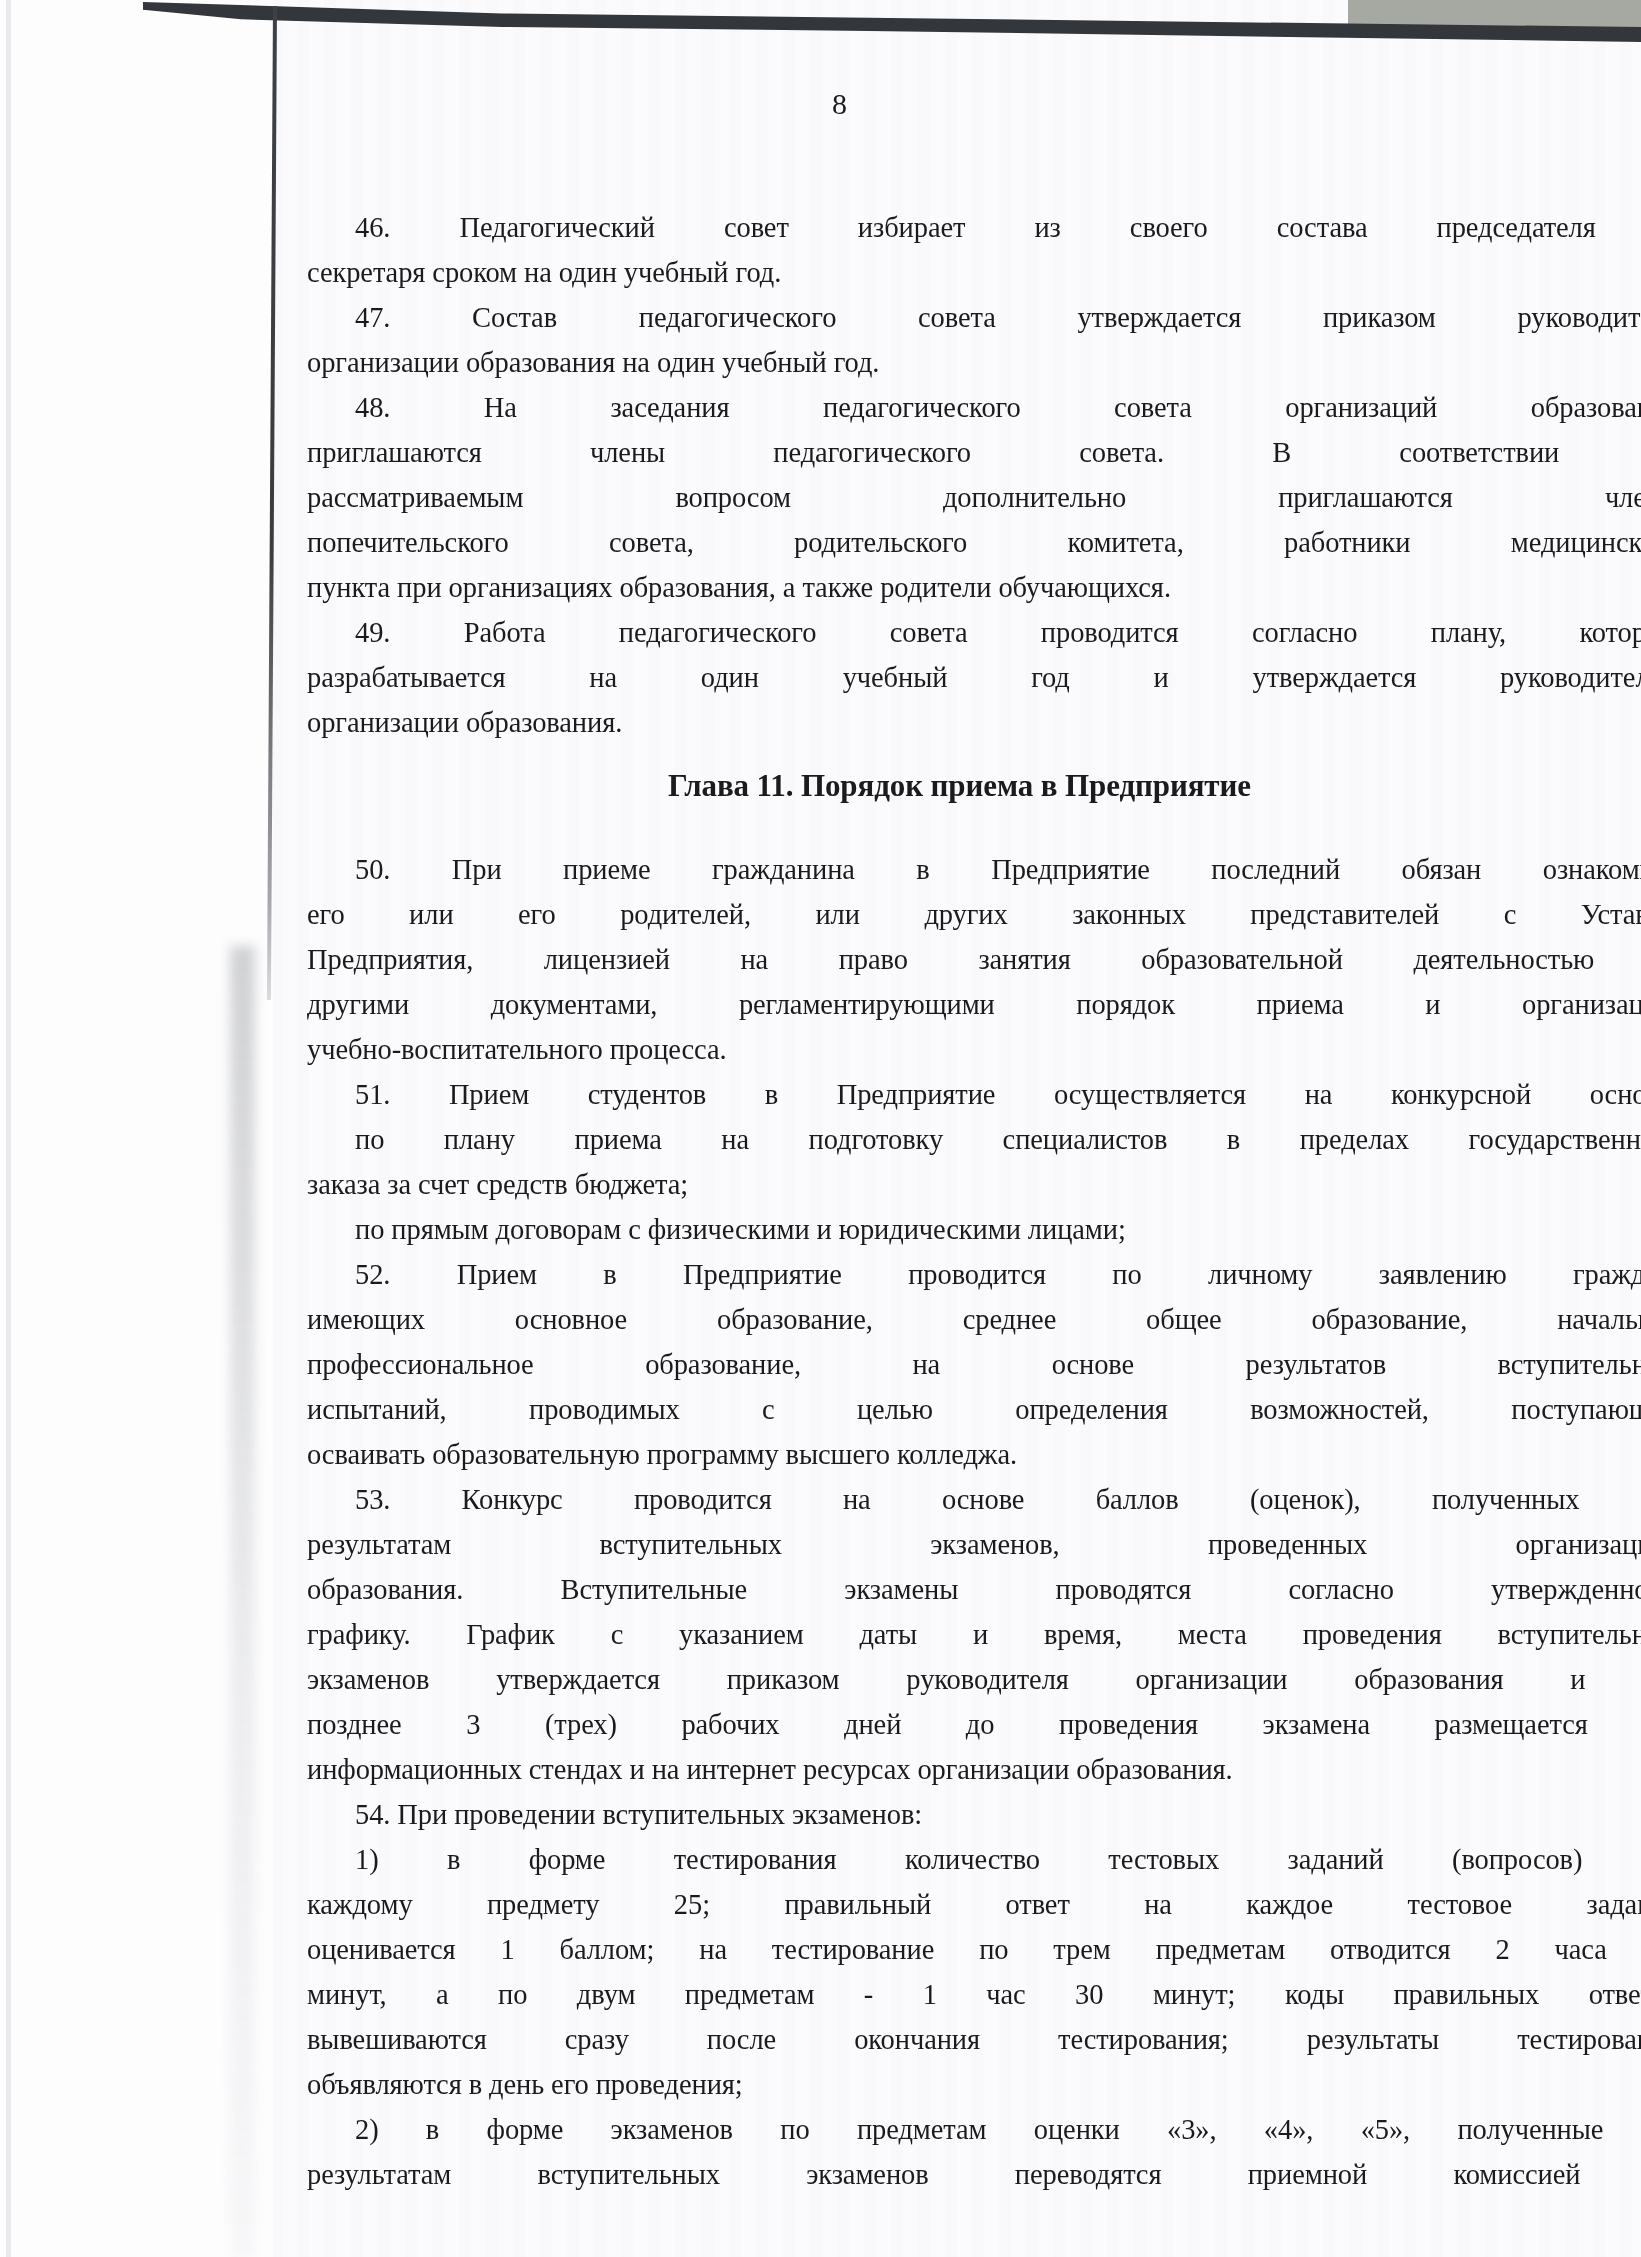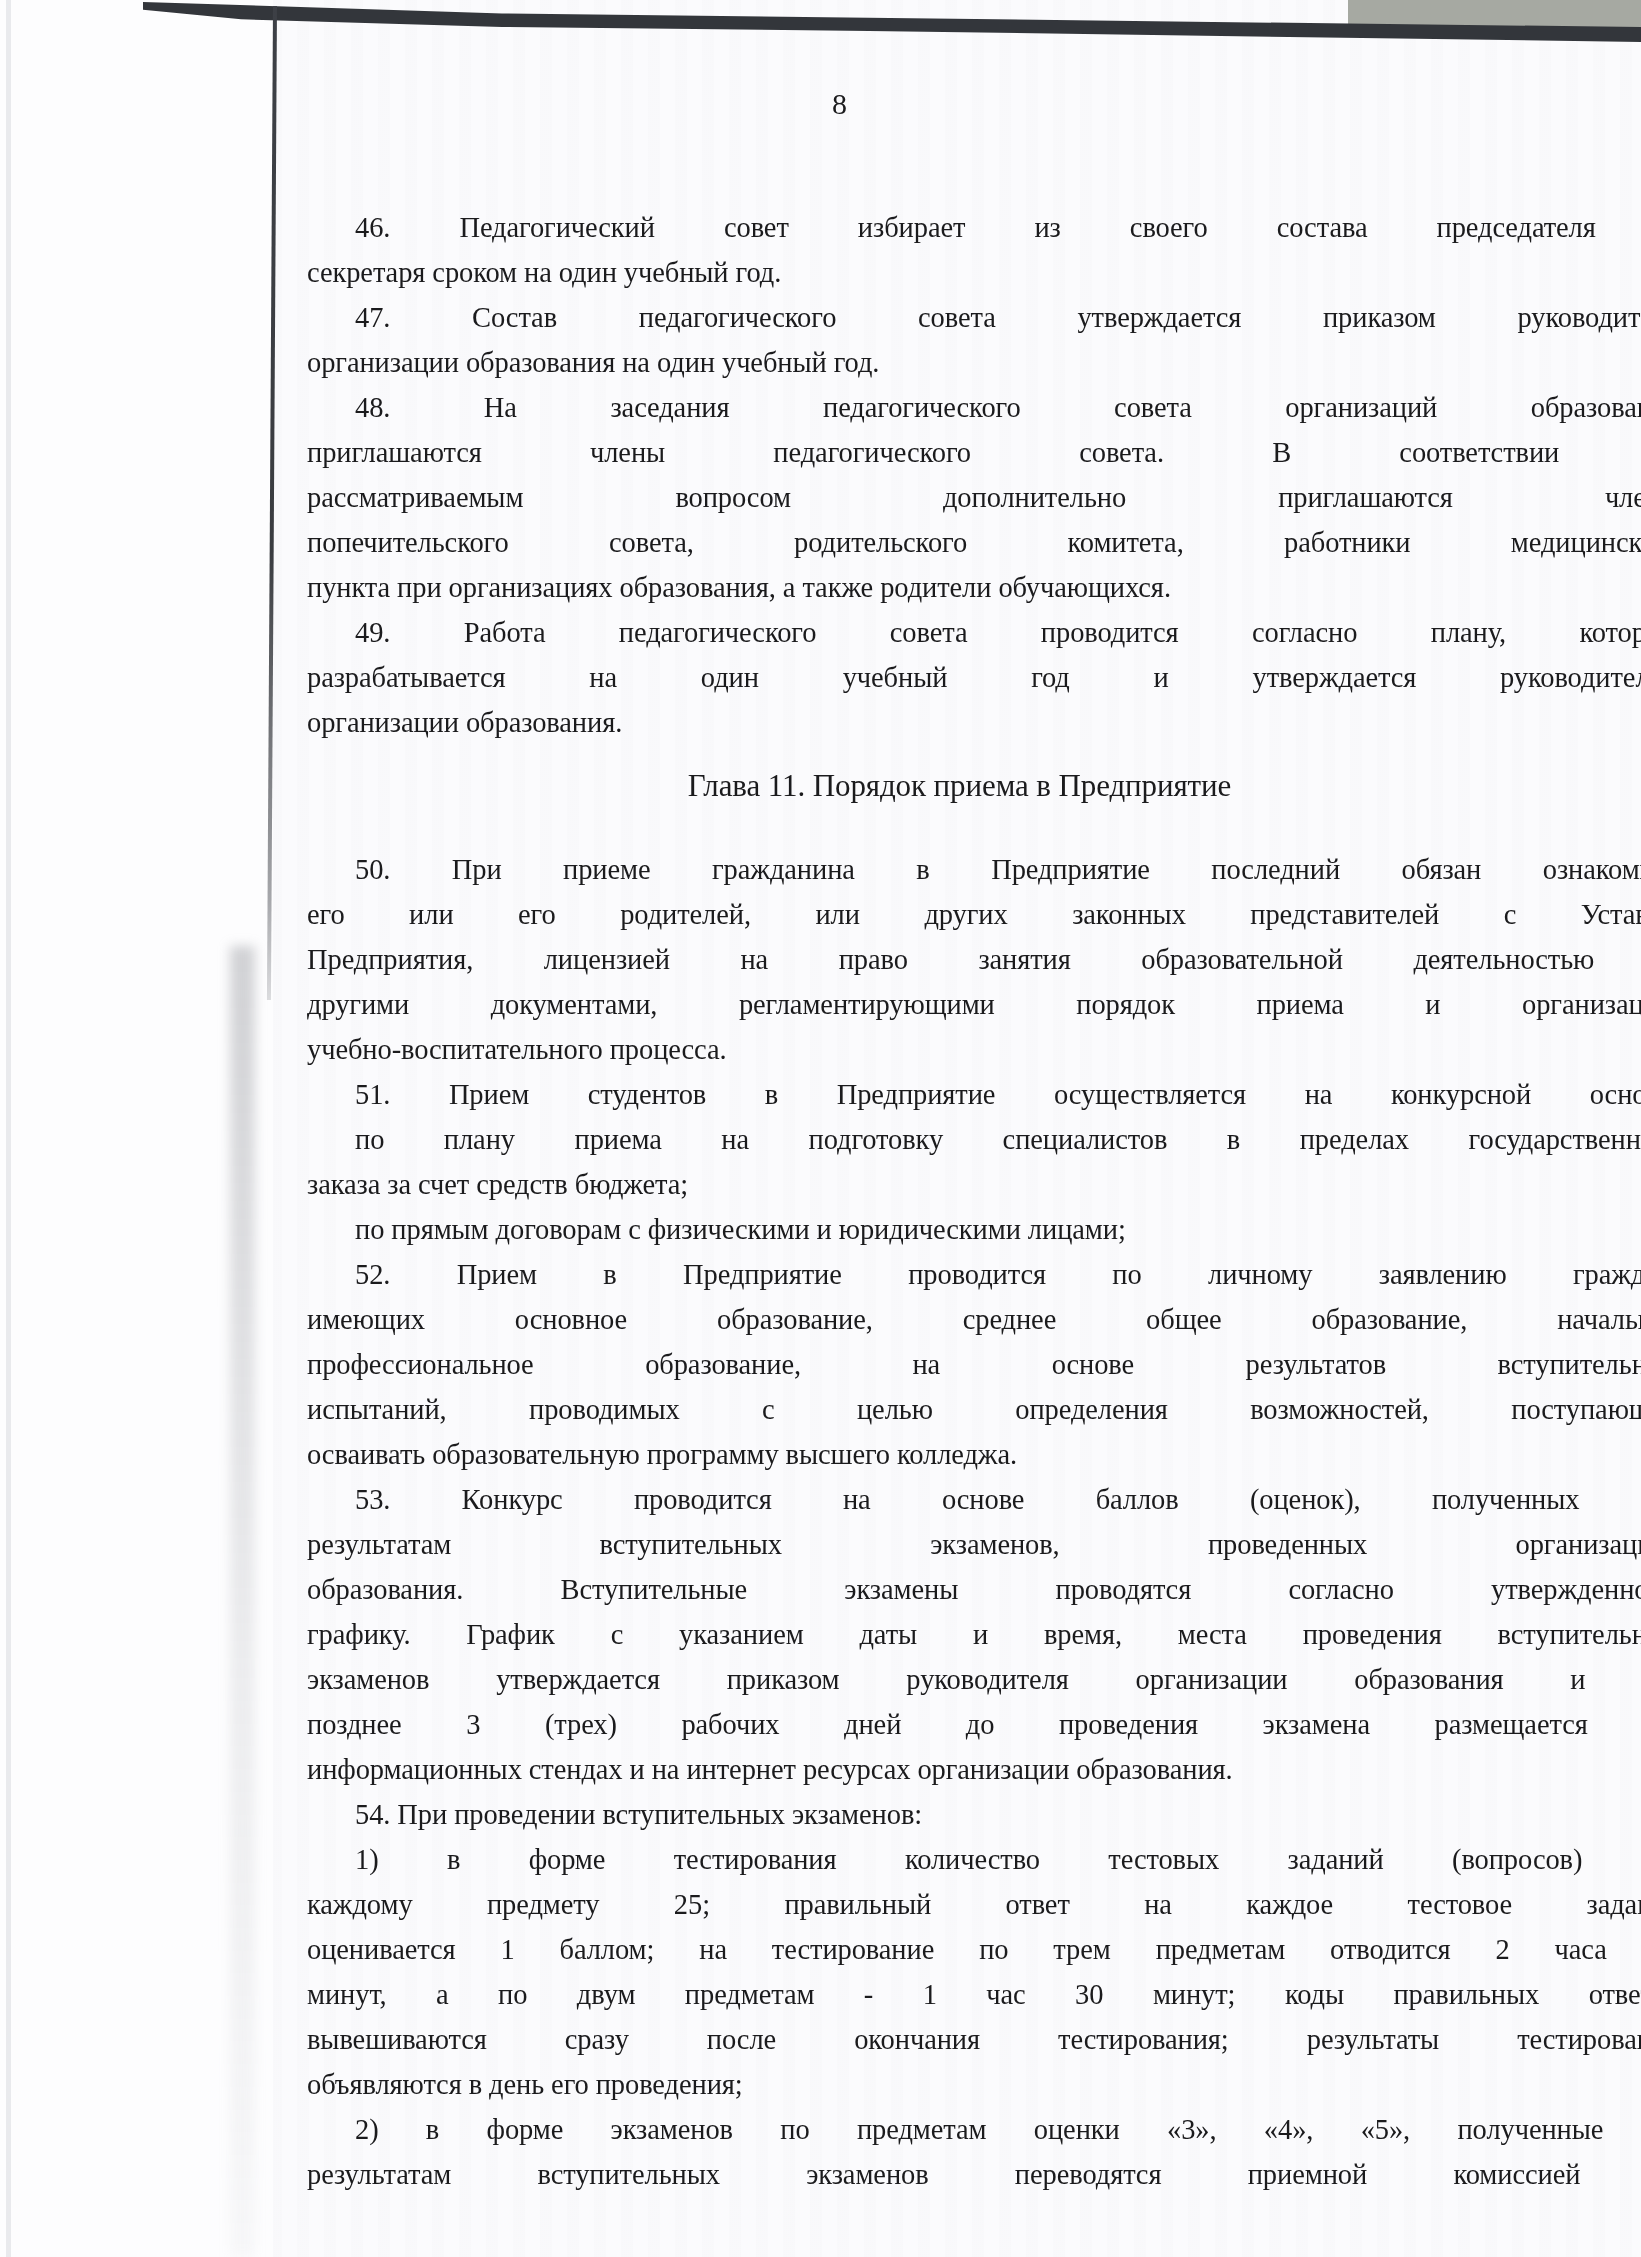--- a/index.html
+++ b/index.html
@@ -42,21 +42,21 @@
   .text-col{
     position:absolute;left:307px;top:205px;width:1373px;
     font-size:28.5px;line-height:45px;color:#1b1b1d;
     letter-spacing:-0.1px;
   }
   .ln{min-height:45px;}
   .ij,.j{text-align:justify;text-align-last:justify;}
   .ij,.ip{text-indent:48px;}
   .p,.ip{text-align:left;text-align-last:left;}
   .h{
-    font-weight:normal;text-align:center;text-align-last:center;
+    font-weight:bold;text-align:center;text-align-last:center;
     font-size:31px;margin:18.3px 68px 39px 0;text-indent:0;
   }
 </style>
 </head>
 <body>
 
 <div class="paper-texture"></div>
 <div class="left-paper"></div>
 <div class="left-streak"></div>
 <div class="top-right-gray"></div>

